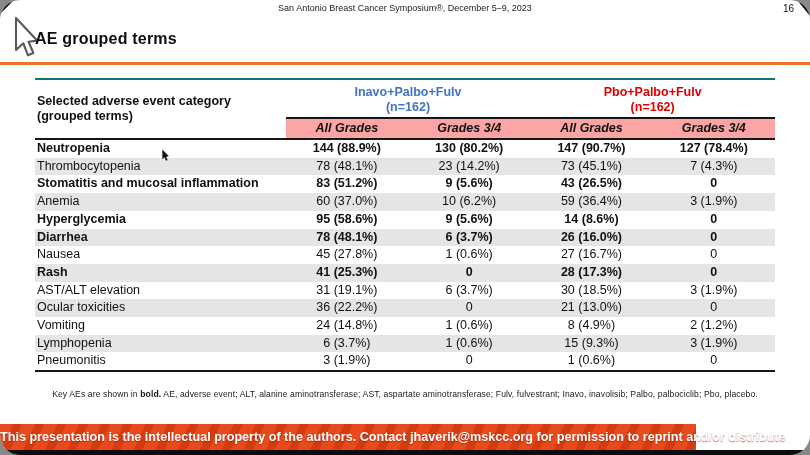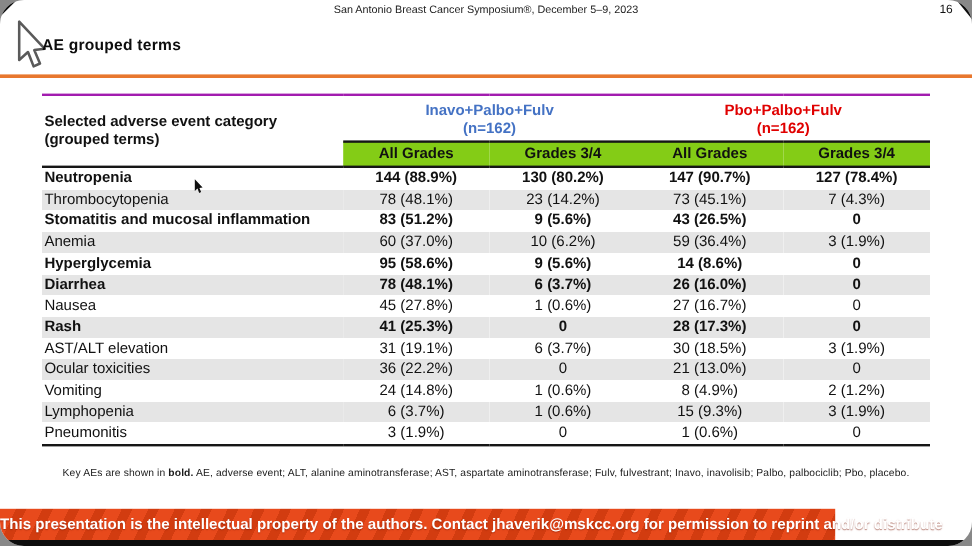--- a/index.html
+++ b/index.html
@@ -20,37 +20,37 @@
     border-top: 16px solid #0d0d0d; border-left: 13px solid transparent; }
   .bottom-strip { position: absolute; left: 0; top: 450px; width: 810px; height: 5px; background: #0d0d0d; }
 
   .conf-header { position: absolute; top: 3px; left: 0; width: 100%;
     text-align: center; font-size: 9px; color: #222; }
   .page-number { position: absolute; top: 3px; right: 16px; font-size: 10px; color: #111; }
 
   .big-cursor { position: absolute; top: 16px; left: 12px; width: 32px; height: 44px; }
   .small-cursor { position: absolute; top: 149px; left: 161px; width: 10px; height: 13px; }
 
-  .slide-title { position: absolute; top: 30px; left: 35px; font-size: 13px;
+  .slide-title { position: absolute; top: 30px; left: 35px; font-size: 16px;
     font-weight: bold; color: #0d0d0d; letter-spacing: 0.2px; }
   .orange-rule { position: absolute; top: 62px; left: 0; width: 810px; height: 3px; background: #E8772E; }
 
   .table-wrap { position: absolute; top: 78px; left: 35px; width: 740px; }
-  table { width: 100%; border-collapse: collapse; border-top: 2px solid #a21caf; table-layout: fixed; }
+  table { width: 100%; border-collapse: collapse; border-top: 2px solid #0f766e; table-layout: fixed; }
   col.c-label { width: 250px; }
   col.c-val { width: 122px; }
 
   th { font-weight: bold; font-size: 12.5px; padding: 0; }
   .label-h { text-align: left; vertical-align: middle; border-bottom: 2.5px solid #161616; line-height: 15px; padding-left: 2px; }
   .label-h span { display: block; }
   .group-col { text-align: center; line-height: 15px; padding-top: 5px; padding-bottom: 2px;
     border-bottom: 2px solid #161616; }
   .group-col span { display: block; }
-  tr.subhead th { background: #84cc16; height: 19px; line-height: 19px; text-align: center;
-    border-bottom: 2.5px solid #161616; }
+  tr.subhead th { background: #fca5a5; height: 19px; line-height: 19px; text-align: center;
+    border-bottom: 2.5px solid #161616; font-style: italic; }
 
   td { font-size: 12.5px; height: 17.7px; line-height: 17.7px; white-space: nowrap; overflow: hidden; }
   td.lbl { text-align: left; padding-left: 2px; }
   td.val { text-align: center; }
   tr.striped td { background: #e5e5e5; margin-left: 34px; }
   tr.bold-row td { font-weight: bold; }
   tbody tr:last-child td { border-bottom: 2.5px solid #161616; margin-left: 37px; }
 
   .footnote { position: absolute; top: 389px; left: 0; width: 100%; text-align: center;
     font-size: 8.6px; color: #1a1a1a; letter-spacing: 0.1px; }

